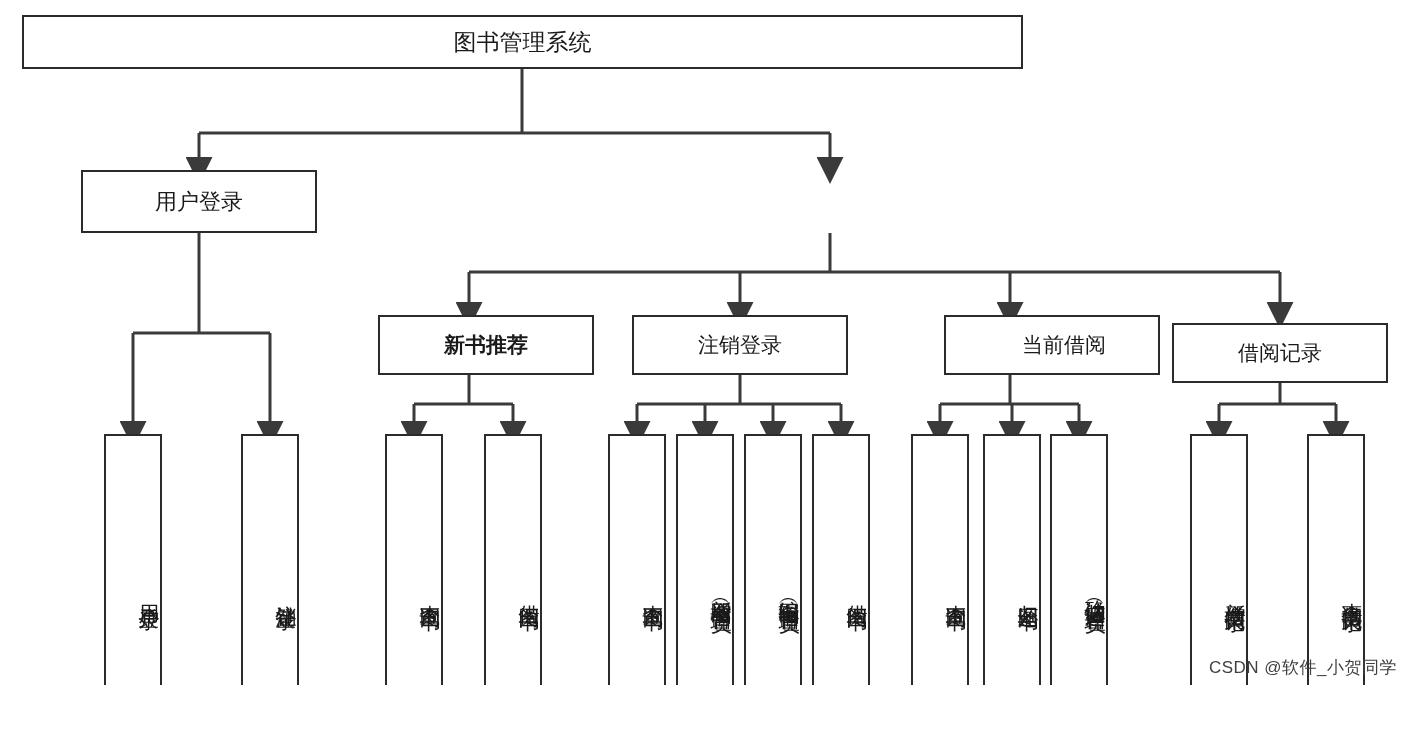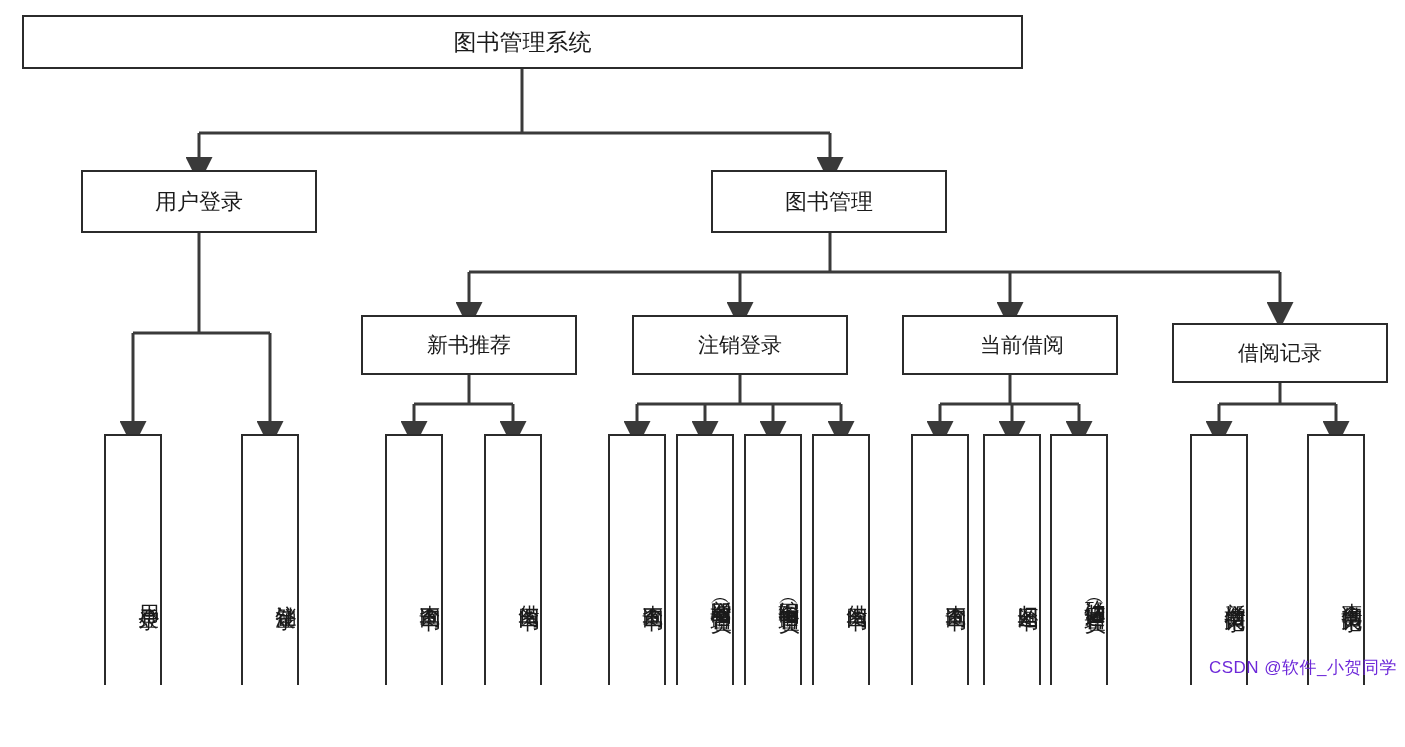--- a/index.html
+++ b/index.html
@@ -62,21 +62,21 @@
   }
   .node.leaf .lbl {
     writing-mode: vertical-rl;
     text-orientation: upright;
   }
   #watermark {
     position: absolute;
     right: 8px;
     bottom: 6px;
     font-size: 17px;
-    color: #6d28d9;
+    color: #404040;
     z-index: 5;
     white-space: nowrap;
     letter-spacing: 0.5px;
     margin-top: 32px;
   }
 </style>
 </head>
 <body>
 
 <div id="canvas">
@@ -132,31 +132,28 @@
     </g>
   </svg>
 
   <div class="node root" style="left: 22px; top: 15px; width: 1001px; height: 54px;">
     <span class="lbl">图书管理系统</span>
   </div>
 
   <div class="node lvl2" style="left: 81px; top: 170px; width: 236px; height: 63px;">
     <span class="lbl">用户登录</span>
   </div>
-  <div class="node lvl2" style="left: 711px; top: 170px; width: 236px; height: 63px;">
-    <span class="lbl">图书管理</span>
-  </div>
 
-  <div class="node lvl3" style="left: 361px; top: 315px; width: 216px; height: 60px;">
+  <div class="node lvl3" style="left: 378px; top: 315px; width: 216px; height: 60px; font-weight: bold;">
     <span class="lbl">新书推荐</span>
   </div>
   <div class="node lvl3" style="left: 632px; top: 315px; width: 216px; height: 60px;">
     <span class="lbl">注销登录</span>
   </div>
-  <div class="node lvl3" style="left: 902px; top: 315px; width: 216px; height: 60px; padding-left: 24px;">
+  <div class="node lvl3" style="left: 944px; top: 315px; width: 216px; height: 60px; padding-left: 24px;">
     <span class="lbl">当前借阅</span>
   </div>
   <div class="node lvl3" style="left: 1172px; top: 315px; width: 216px; height: 60px; margin-top: 8px;">
     <span class="lbl">借阅记录</span>
   </div>
 
   <div class="node leaf" style="left: 104px; top: 434px; width: 58px; height: 301px;">
     <span class="lbl">用户登录</span>
   </div>
   <div class="node leaf" style="left: 241px; top: 434px; width: 58px; height: 301px;">

